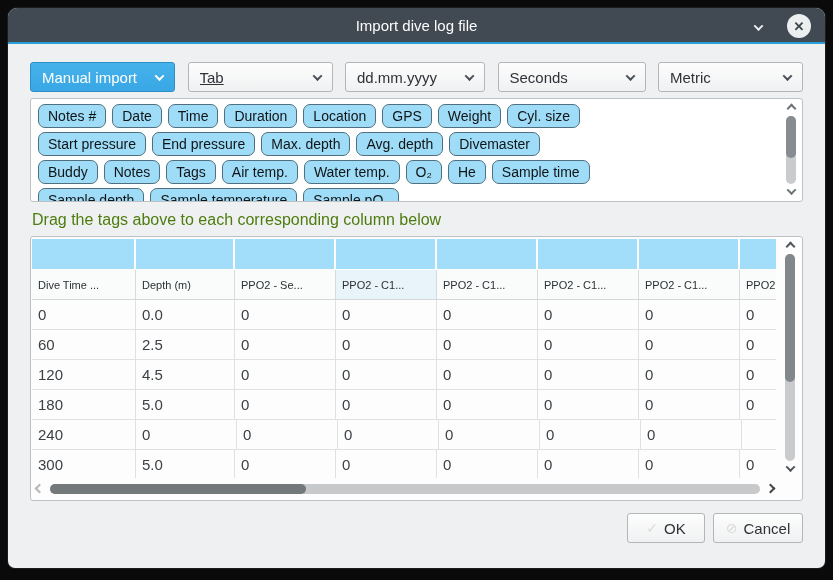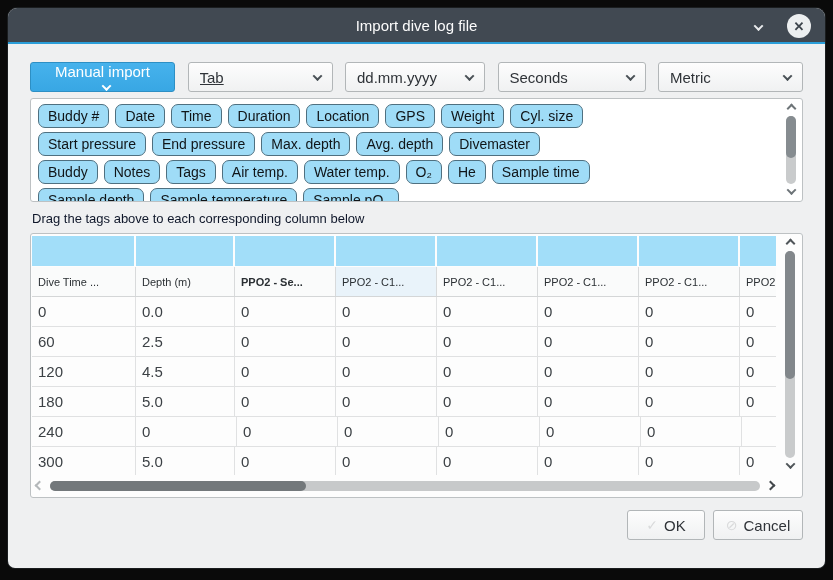--- a/index.html
+++ b/index.html
@@ -43,21 +43,21 @@
     display: flex; align-items: center; padding: 0 11px;
     font-size: 15px; color: #2f3338; cursor: pointer;
   }
   .combo .label { flex: 1; overflow: hidden; white-space: nowrap; }
   .combo .chev { color: #4a5156; margin-left: 8px; flex: none; }
   .combo.primary {
     background: linear-gradient(#46b2ec, #38a7e4);
     border-color: #2d8fc4; color: #ffffff;
   }
   .combo.primary .chev { color: #ffffff; }
-  .c0 { width: 145px; flex-direction: column; } .c1 { width: 145px; text-decoration: underline; } .c2 { width: 140px; } .c3 { width: 148px; } .c4 { width: 145px; }
+  .c0 { width: 145px; } .c1 { width: 145px; text-decoration: underline; } .c2 { width: 140px; } .c3 { width: 148px; } .c4 { width: 145px; }
 
   
   .tags-panel {
     position: relative; margin-top: 6px; height: 104px;
     background: #ffffff; border: 1px solid #bdc1c3; border-radius: 3px;
     overflow: hidden; padding: 3px 26px 0 4px;
   }
   .tag-row { display: flex; flex-wrap: nowrap; }
   .tag-chip {
     flex: none; margin: 2px 3px; height: 24px; padding: 0 9px;
@@ -67,21 +67,21 @@
   }
   .vscroll {
     position: absolute; right: 2px; top: 2px; bottom: 2px; width: 18px;
     display: flex; flex-direction: column; align-items: center;
   }
   .vscroll .chev { color: #6d7478; margin: 4px 0; flex: none; }
   .vscroll .track { flex: 1; width: 10px; background: #c9cbcc; border-radius: 6px; position: relative; }
   .vscroll .thumb { position: absolute; left: 0; top: 0; width: 10px; height: 62%; background: #868c90; border-radius: 6px; }
 
   
-  .hint { margin: 9px 0 7px 2px; font-size: 13px; color: #0f172a; }
+  .hint { margin: 9px 0 7px 2px; font-size: 16px; color: #4d7c0f; }
 
   
   .table-panel {
     position: relative; height: 265px;
     background: #fdfdfd; border: 1px solid #bdc1c3; border-radius: 3px;
     overflow: hidden;
   }
   .grid { position: absolute; left: 1px; top: 2px; right: 26px; bottom: 22px; overflow: hidden; }
   .grid-row { display: flex; flex-wrap: nowrap; }
   .cell { flex: none; overflow: hidden; white-space: nowrap; }
@@ -164,21 +164,21 @@
       </div>
       <div class="combo c4">
         <span class="label">Metric</span>
         <span class="chev down"></span>
       </div>
     </div>
 
     <div class="tags-panel">
       <div>
           <div class="tag-row">
-            <div class="tag-chip">Buddy #</div>
+            <div class="tag-chip">Notes #</div>
             <div class="tag-chip">Date</div>
             <div class="tag-chip">Time</div>
             <div class="tag-chip">Duration</div>
             <div class="tag-chip">Location</div>
             <div class="tag-chip">GPS</div>
             <div class="tag-chip">Weight</div>
             <div class="tag-chip">Cyl. size</div>
           </div>
           <div class="tag-row">
             <div class="tag-chip">Start pressure</div>
@@ -222,21 +222,21 @@
             <div class="cell" style="width: 101px;"></div>
             <div class="cell" style="width: 101px;"></div>
             <div class="cell" style="width: 101px;"></div>
             <div class="cell" style="width: 101px;"></div>
             <div class="cell" style="width: 101px;"></div>
             <div class="cell" style="width: 101px;"></div>
           </div>
           <div class="grid-row colname-row">
             <div class="cell" style="width: 104px;">Dive Time ...</div>
             <div class="cell" style="width: 99px;">Depth (m)</div>
-            <div class="cell" style="width: 101px; font-weight: bold;">PPO2 - Se...</div>
+            <div class="cell" style="width: 101px;">PPO2 - Se...</div>
             <div class="cell tint" style="width: 101px;">PPO2 - C1...</div>
             <div class="cell" style="width: 101px;">PPO2 - C1...</div>
             <div class="cell" style="width: 101px;">PPO2 - C1...</div>
             <div class="cell" style="width: 101px;">PPO2 - C1...</div>
             <div class="cell" style="width: 101px;">PPO2</div>
           </div>
           <div class="grid-row data-row">
             <div class="cell" style="width: 104px;">0</div>
             <div class="cell" style="width: 99px;">0.0</div>
             <div class="cell" style="width: 101px;">0</div>

